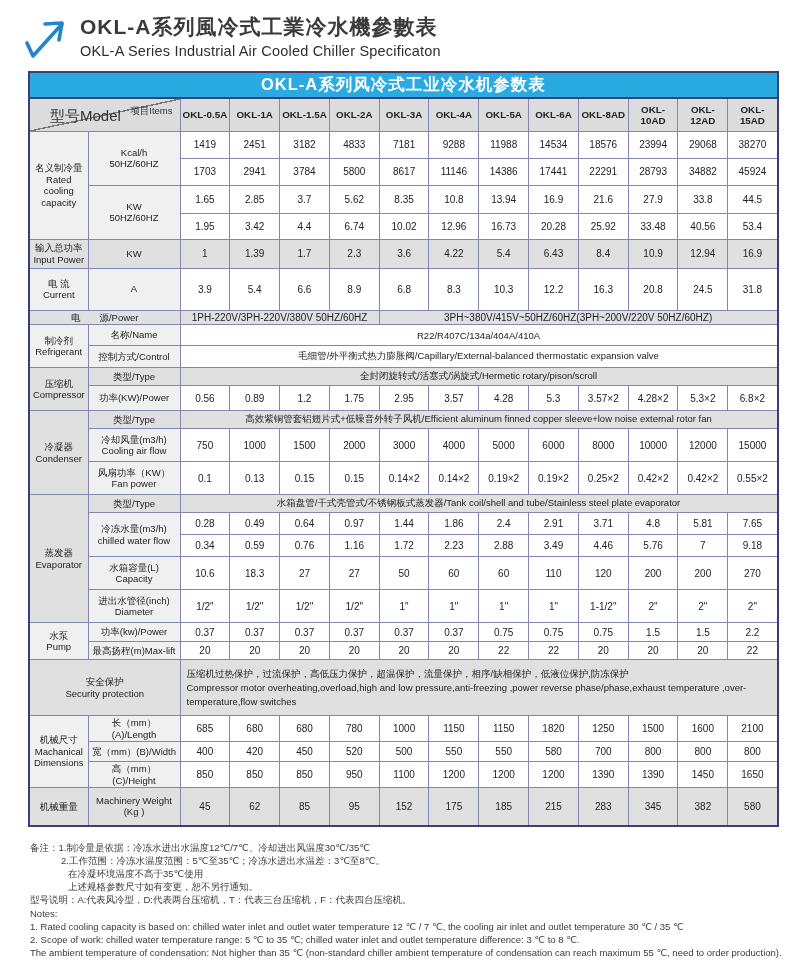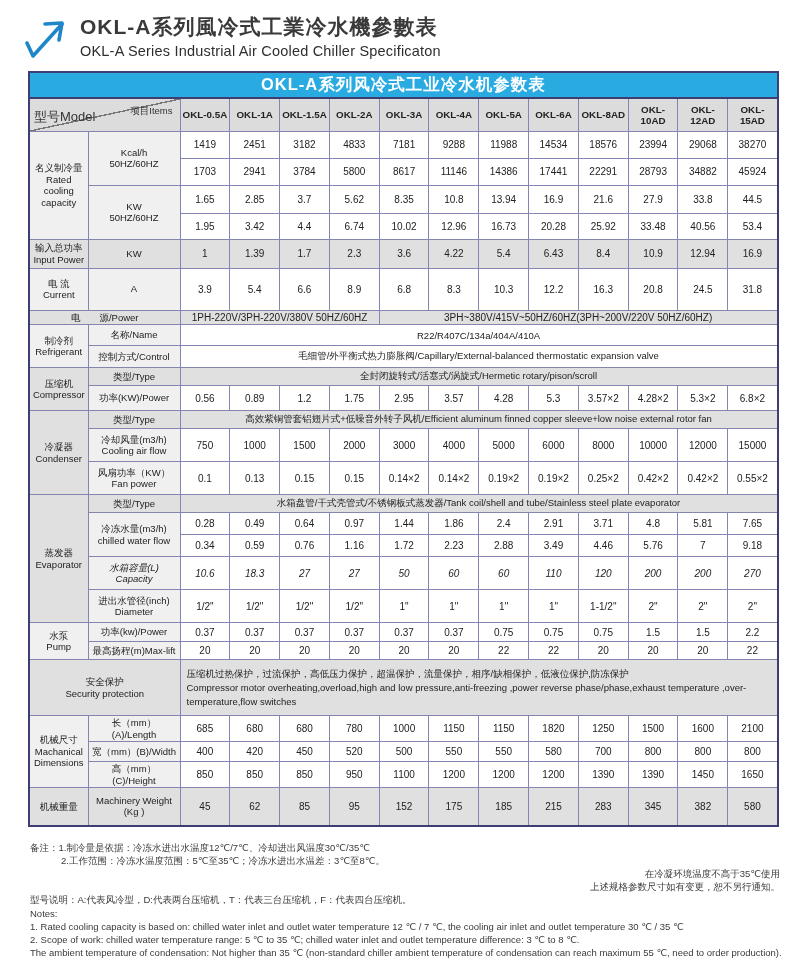--- a/index.html
+++ b/index.html
@@ -30,31 +30,31 @@
     background:#29abe2;color:#ffffff;font-weight:bold;
     font-size:16.5px;letter-spacing:1px;border-bottom:2px solid #3e3e74;
   }
   tr.sec td{border-top:1.6px solid #4a4a85;}
   td.mh{background:#dcdcdc;font-size:9.8px;font-weight:bold;}
   td.corner{background:#dcdcdc;position:relative;padding:0;
     background-image:linear-gradient(to bottom right,
       transparent calc(50% - 0.7px), #777 calc(50% - 0.7px),
       #777 calc(50% + 0.7px), transparent calc(50% + 0.7px));
   }
-  .c-left{position:absolute;left:4px;bottom:5px;font-size:13px;color:#333;}
+  .c-left{position:absolute;left:20px;bottom:5px;font-size:15px;color:#333;}
   .c-right{position:absolute;right:7px;top:6px;font-size:9.5px;color:#333;}
   td.cat,td.item{background:#f0f0f0;white-space:pre-line;font-size:9.5px;line-height:11.5px;}
   td.val{font-size:10px;}
   td.merged{font-size:9.5px;}
   td.mleft{text-align:left;padding:3px 6px;white-space:pre-line;line-height:14px;}
   tr.shade td{background:#e0e0e0;}
   
   .notes{margin:14px 0 0 30px;font-size:9.5px;color:#3a3a3a;line-height:13.2px;width:750px;}
   .nline{white-space:nowrap;}
-  .ind0{padding-left:0;} .ind1{padding-left:31px;} .ind2{padding-left:38px;text-align:right;}
+  .ind0{padding-left:0;} .ind1{padding-left:31px;} .ind2{padding-left:38px;}
 </style>
 </head>
 <body>
 
 <div class="page-header">
   <svg class="logo" viewBox="0 0 52 52">
     <g stroke="#1f86c9" stroke-width="3.6" fill="none" stroke-linecap="round" stroke-linejoin="round">
       <path d="M9 33 L15 46 L44 14"></path>
       <path d="M27 14 L44 13 L41 30"></path>
     </g>
@@ -305,21 +305,21 @@
         <td class="val">1.16</td>
         <td class="val">1.72</td>
         <td class="val">2.23</td>
         <td class="val">2.88</td>
         <td class="val">3.49</td>
         <td class="val">4.46</td>
         <td class="val">5.76</td>
         <td class="val">7</td>
         <td class="val">9.18</td>
       </tr>
-      <tr style="height: 33px; font-style: italic;">
+      <tr style="height: 33px;">
         <td class="item" rowspan="1">水箱容量(L)
 Capacity</td>
         <td class="val">10.6</td>
         <td class="val">18.3</td>
         <td class="val">27</td>
         <td class="val">27</td>
         <td class="val">50</td>
         <td class="val">60</td>
         <td class="val">60</td>
         <td class="val">110</td>

